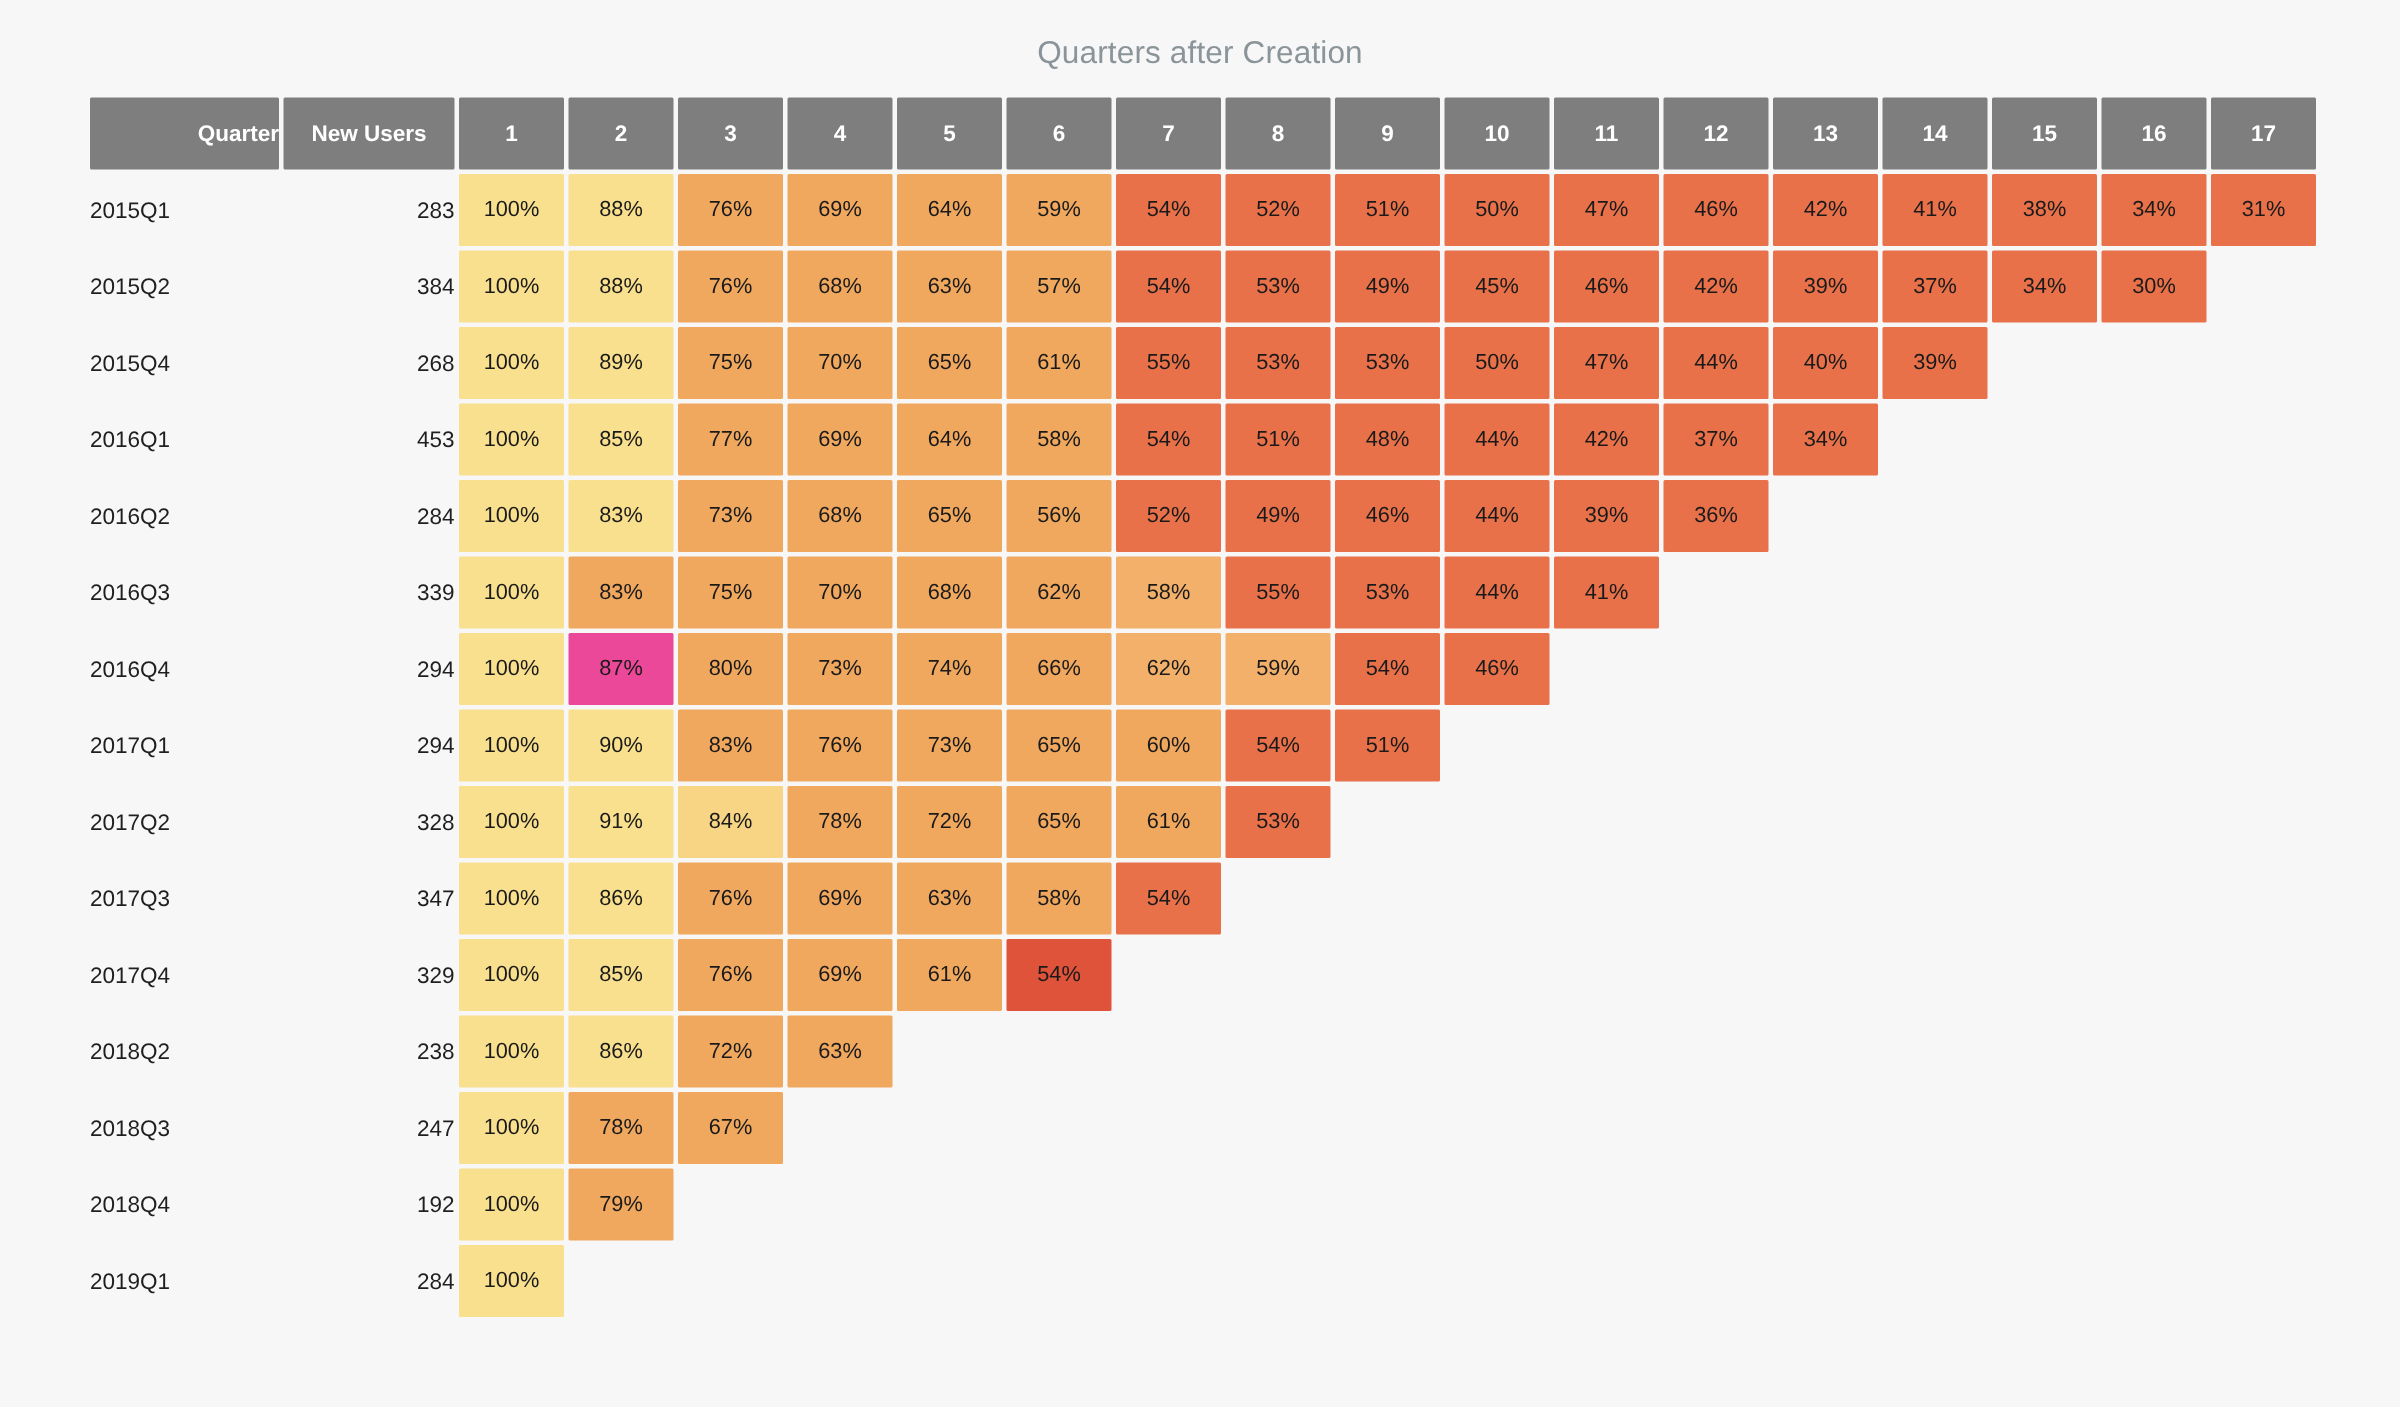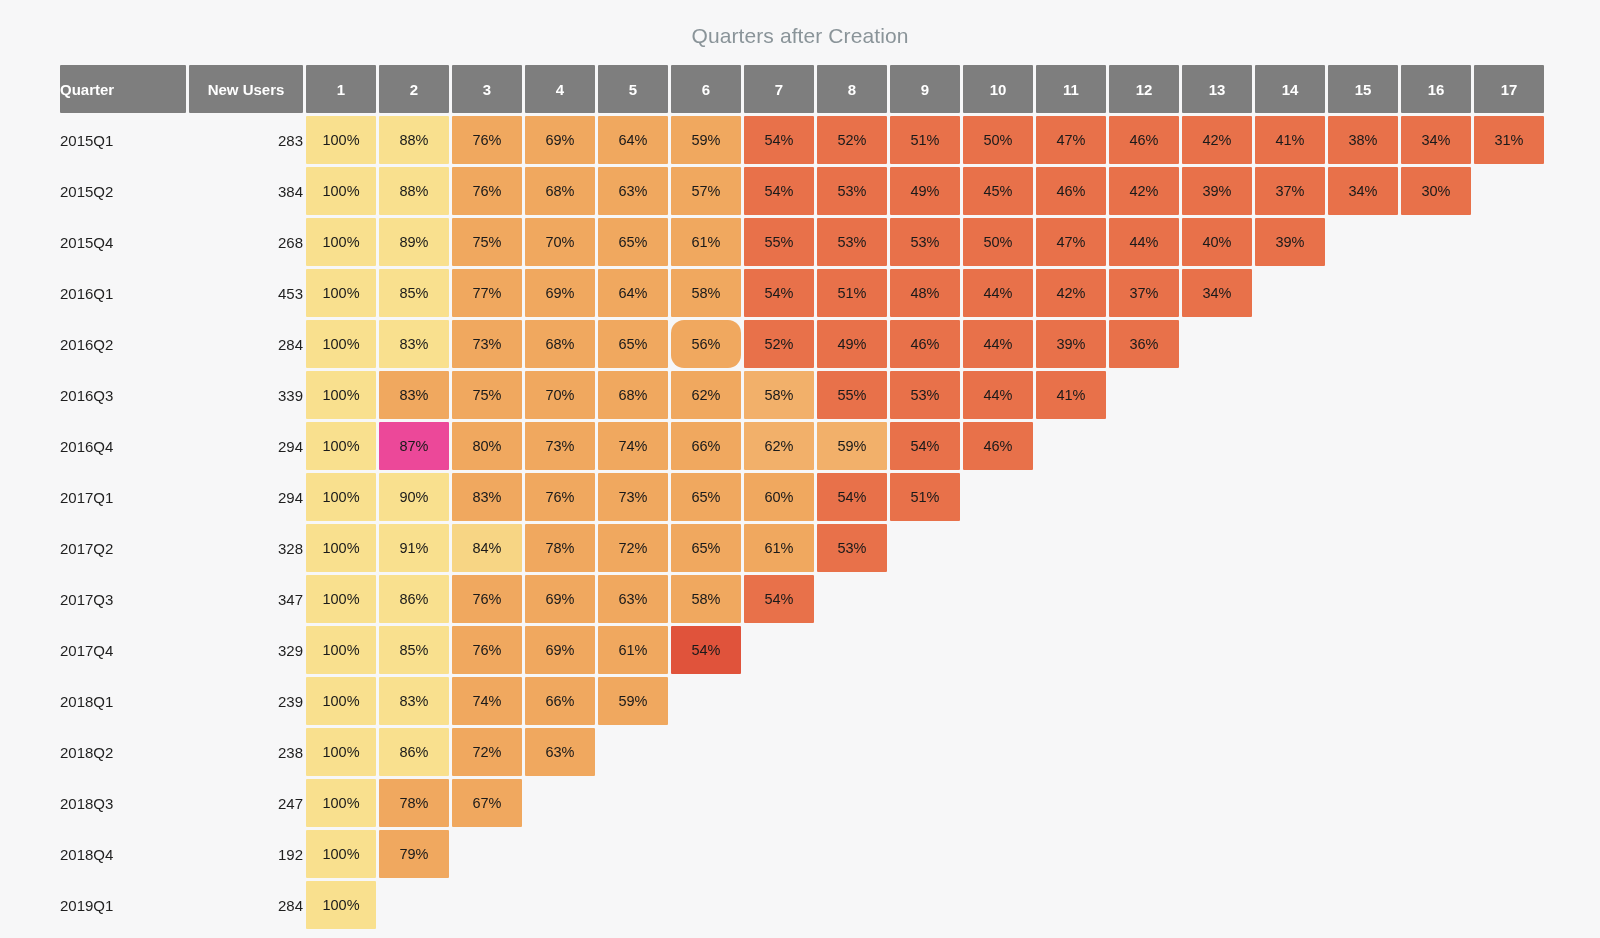--- a/index.html
+++ b/index.html
@@ -45,21 +45,21 @@
     color: #ffffff;
     font-size: 15px;
     font-weight: 700;
     height: 48px;
     vertical-align: middle;
     text-align: center;
     border-radius: 1px;
   }
   th.hd-quarter {
     width: 126px;
-    text-align: left;
+    text-align: right;
     padding-left: 16px;
   }
   th.hd-newusers {
     width: 114px;
     text-align: center;
     padding-left: 15px;
   }
   th.hd-num {
     width: 70px;
   }
@@ -216,21 +216,21 @@
           <td class="cell empty"></td>
         </tr>
         <tr>
           <td class="lbl-quarter">2016Q2</td>
           <td class="lbl-users">284</td>
           <td class="cell" style="background: rgb(249, 224, 142);">100%</td>
           <td class="cell" style="background: rgb(249, 224, 142);">83%</td>
           <td class="cell" style="background: rgb(240, 168, 95);">73%</td>
           <td class="cell" style="background: rgb(240, 168, 95);">68%</td>
           <td class="cell" style="background: rgb(240, 168, 95);">65%</td>
-          <td class="cell" style="background: rgb(240, 168, 95); border-radius: 13px;">56%</td>
+          <td class="cell" style="background: rgb(240, 168, 95);">56%</td>
           <td class="cell" style="background: rgb(232, 113, 74);">52%</td>
           <td class="cell" style="background: rgb(232, 113, 74);">49%</td>
           <td class="cell" style="background: rgb(232, 113, 74);">46%</td>
           <td class="cell" style="background: rgb(232, 113, 74);">44%</td>
           <td class="cell" style="background: rgb(232, 113, 74);">39%</td>
           <td class="cell" style="background: rgb(232, 113, 74);">36%</td>
           <td class="cell empty"></td>
           <td class="cell empty"></td>
           <td class="cell empty"></td>
           <td class="cell empty"></td>
@@ -356,41 +356,20 @@
           <td class="cell empty"></td>
           <td class="cell empty"></td>
           <td class="cell empty"></td>
           <td class="cell empty"></td>
           <td class="cell empty"></td>
           <td class="cell empty"></td>
           <td class="cell empty"></td>
           <td class="cell empty"></td>
         </tr>
         <tr>
-          <td class="lbl-quarter">2018Q1</td>
-          <td class="lbl-users">239</td>
-          <td class="cell" style="background: rgb(249, 224, 142);">100%</td>
-          <td class="cell" style="background: rgb(249, 224, 142);">83%</td>
-          <td class="cell" style="background: rgb(240, 168, 95);">74%</td>
-          <td class="cell" style="background: rgb(240, 168, 95);">66%</td>
-          <td class="cell" style="background: rgb(240, 168, 95);">59%</td>
-          <td class="cell empty"></td>
-          <td class="cell empty"></td>
-          <td class="cell empty"></td>
-          <td class="cell empty"></td>
-          <td class="cell empty"></td>
-          <td class="cell empty"></td>
-          <td class="cell empty"></td>
-          <td class="cell empty"></td>
-          <td class="cell empty"></td>
-          <td class="cell empty"></td>
-          <td class="cell empty"></td>
-          <td class="cell empty"></td>
-        </tr>
-        <tr>
           <td class="lbl-quarter">2018Q2</td>
           <td class="lbl-users">238</td>
           <td class="cell" style="background: rgb(249, 224, 142);">100%</td>
           <td class="cell" style="background: rgb(249, 224, 142);">86%</td>
           <td class="cell" style="background: rgb(240, 168, 95);">72%</td>
           <td class="cell" style="background: rgb(240, 168, 95);">63%</td>
           <td class="cell empty"></td>
           <td class="cell empty"></td>
           <td class="cell empty"></td>
           <td class="cell empty"></td>

